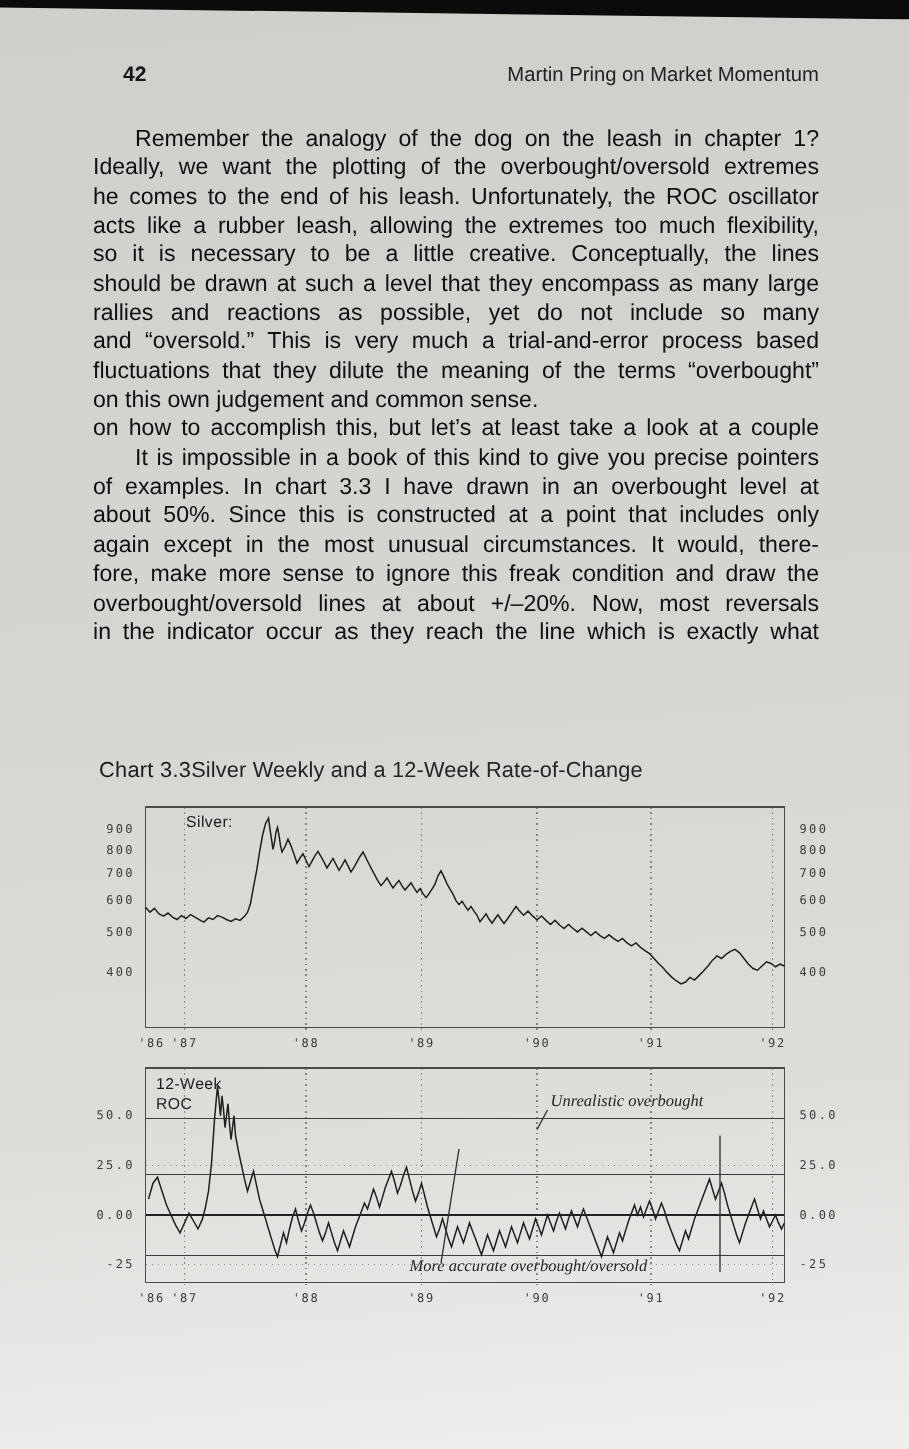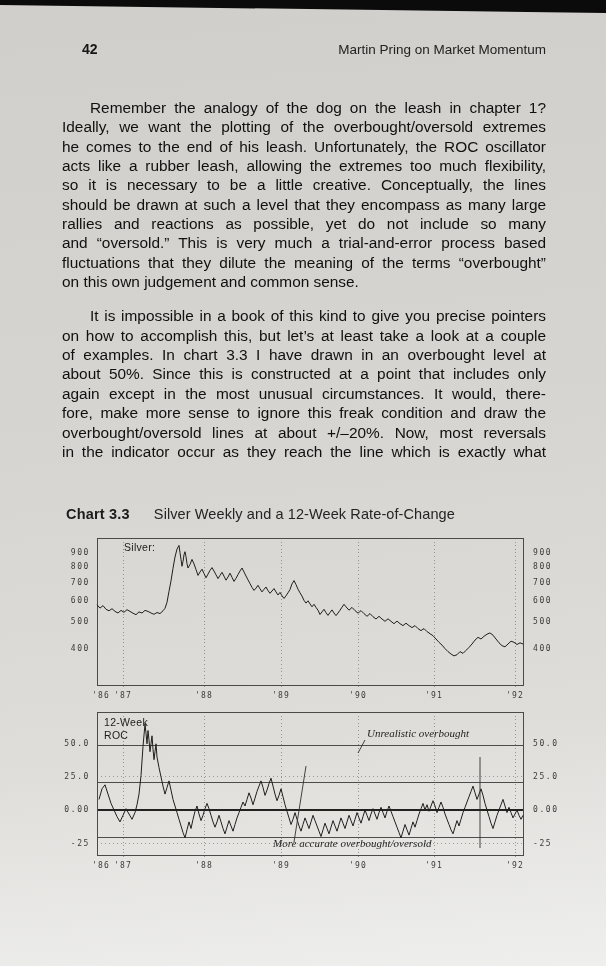--- a/index.html
+++ b/index.html
@@ -11,24 +11,24 @@
   }
   .topstrip{
     position:absolute;left:0;top:0;width:606px;height:14px;background:#0b0b0b;
     clip-path:polygon(0 0,100% 0,100% 13px,0 5px);
   }
   .pagenum{position:absolute;left:82px;top:41px;font-size:14px;font-weight:bold;color:#161616;}
   .runhead{position:absolute;right:60px;top:42px;font-size:13.5px;color:#222;}
   .bodytext{position:absolute;left:62px;top:83px;width:484px;color:#101010;
     font-size:15.4px;line-height:19.35px;}
   .tline{text-align:justify;text-align-last:justify;white-space:normal;height:19.35px;overflow:visible;}
-  .tline.first{ text-indent:28px;margin-top:15px; }
+  .tline.first{ text-indent:28px; }
   .tline.lastleft{ text-align-last:left; }
   .caption{position:absolute;left:66px;top:506px;width:500px;font-size:14.5px;color:#1b1b1b;}
-  .caption .clabel{font-weight:bold;margin-right:24px;letter-spacing:.2px;}
+  .caption .clabel{font-weight:normal;margin-right:0;letter-spacing:.2px;}
   .caption .ctitle{letter-spacing:.1px;color:#242424;}
   svg.chart{position:absolute;left:55px;overflow:visible;}
   #chart-price{top:532px;}
   #chart-roc{top:706px;}
   .plotbox{fill:none;stroke:#4a4a48;stroke-width:1;shape-rendering:crispEdges;}
   .vgrid{stroke:#83827e;stroke-width:0.8;stroke-dasharray:1,2.6;shape-rendering:crispEdges;}
   .hgrid{stroke:#8a8985;stroke-width:0.8;stroke-dasharray:1,3;shape-rendering:crispEdges;}
   .hline{stroke:#3c3c3a;stroke-width:0.9;shape-rendering:crispEdges;}
   .hline.emph{stroke:#222220;stroke-width:1.4;}
   .trace{fill:none;stroke:#1f1f1d;stroke-width:1;stroke-linejoin:miter;}
@@ -50,22 +50,22 @@
     <div class="tline first">Remember the analogy of the dog on the leash in chapter 1?</div>
     <div class="tline">Ideally, we want the plotting of the overbought/oversold extremes</div>
     <div class="tline">he comes to the end of his leash. Unfortunately, the ROC oscillator</div>
     <div class="tline">acts like a rubber leash, allowing the extremes too much flexibility,</div>
     <div class="tline">so it is necessary to be a little creative. Conceptually, the lines</div>
     <div class="tline">should be drawn at such a level that they encompass as many large</div>
     <div class="tline">rallies and reactions as possible, yet do not include so many</div>
     <div class="tline">and “oversold.” This is very much a trial-and-error process based</div>
     <div class="tline">fluctuations that they dilute the meaning of the terms “overbought”</div>
     <div class="tline lastleft">on this own judgement and common sense.</div>
+    <div class="tline">on how to accomplish this, but let’s at least take a look at a couple</div>
     <div class="tline first">It is impossible in a book of this kind to give you precise pointers</div>
-    <div class="tline">on how to accomplish this, but let’s at least take a look at a couple</div>
     <div class="tline">of examples. In chart 3.3 I have drawn in an overbought level at</div>
     <div class="tline">about 50%. Since this is constructed at a point that includes only</div>
     <div class="tline">again except in the most unusual circumstances. It would, there-</div>
     <div class="tline">fore, make more sense to ignore this freak condition and draw the</div>
     <div class="tline">overbought/oversold lines at about +/–20%. Now, most reversals</div>
     <div class="tline">in the indicator occur as they reach the line which is exactly what</div>
   </div>
 
 <div class="caption">
   <span class="clabel">Chart 3.3</span><span class="ctitle">Silver Weekly and a 12-Week Rate-of-Change</span>

